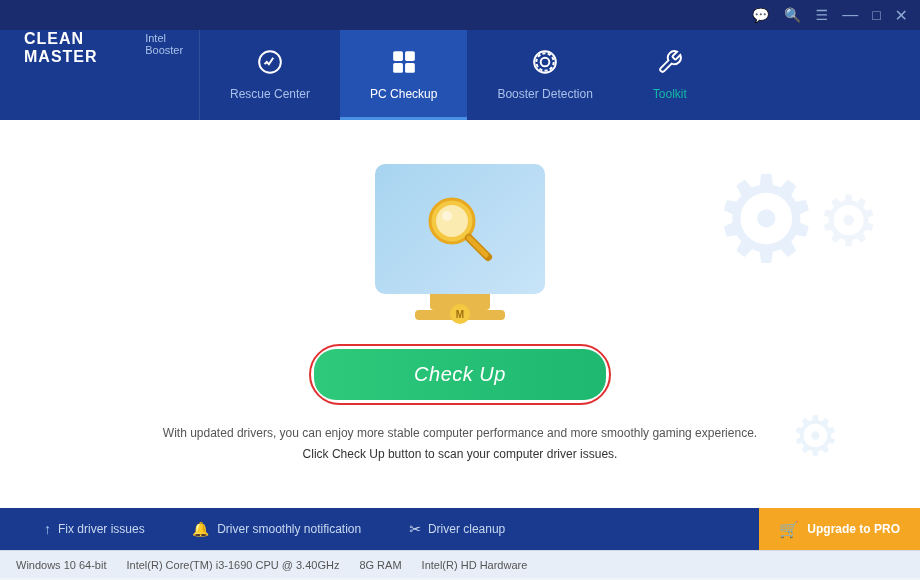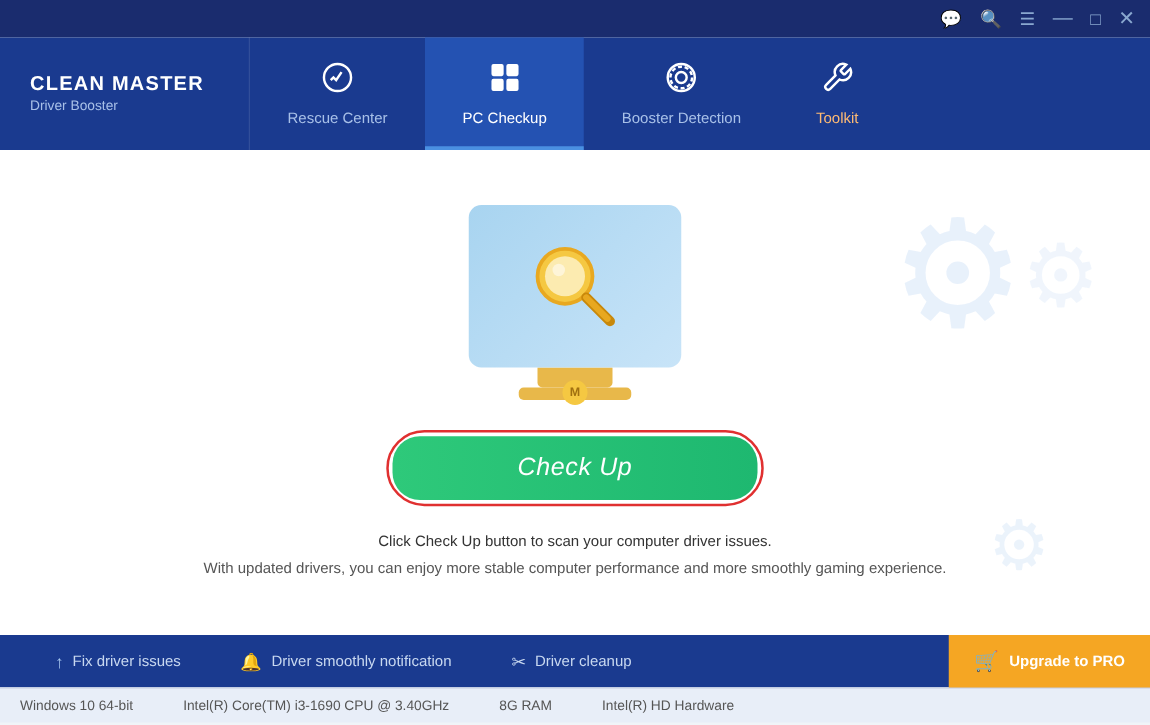--- a/index.html
+++ b/index.html
@@ -8,21 +8,21 @@
     
     .header {
       background: #1a3a8f;
       display: flex;
       align-items: stretch;
       height: 90px;
     }
     .logo-area {
       width: 200px;
       display: flex;
-      flex-direction: column;
+      flex-direction: row;
       justify-content: center;
       align-items: flex-start;
       padding-left: 24px;
       border-right: 1px solid rgba(255,255,255,0.1);
     }
     .logo-title {
       color: white;
       font-size: 16px;
       font-weight: 700;
       letter-spacing: 1px;
@@ -185,21 +185,21 @@
       white-space: nowrap;
     }
 
     
     .status-bar {
       height: 28px;
       background: #e8eef8;
       display: flex;
       align-items: center;
       padding: 0 16px;
-      gap: 40px;
+      gap: 20px;
       border-top: 1px solid #d0d8e8;
     }
     .status-item {
       color: #555;
       font-size: 11px;
     }
   </style>
 </head>
 <body>
 
@@ -208,21 +208,21 @@
   <span style="color:#8aa8d0; font-size:14px; cursor:pointer;">🔍</span>
   <span style="color:#8aa8d0; font-size:14px; cursor:pointer;">☰</span>
   <span style="color:#8aa8d0; font-size:16px; cursor:pointer; line-height:1;">—</span>
   <span style="color:#8aa8d0; font-size:14px; cursor:pointer;">□</span>
   <span style="color:#8aa8d0; font-size:16px; cursor:pointer;">✕</span>
 </div>
 
 <div class="header">
   <div class="logo-area">
     <div class="logo-title">CLEAN MASTER</div>
-    <div class="logo-subtitle">Driver Booster</div>
+    <div class="logo-subtitle">Intel Booster</div>
   </div>
   <nav class="nav-tabs">
     <div class="nav-tab">
       <span class="tab-icon">
         <svg width="26" height="26" viewBox="0 0 24 24" fill="none" stroke="white" stroke-width="1.8">
             <path d="M12 2C6.48 2 2 6.48 2 12s4.48 10 10 10 10-4.48 10-10S17.52 2 12 2z"></path>
             <path d="M7 14l2-2 2 2 4-6" stroke="white" stroke-width="1.8" fill="none"></path>
           </svg>
       </span>
       <span class="tab-label" style="color:#a8c0e8; font-size:12px;">Rescue Center</span>
@@ -247,21 +247,21 @@
           </svg>
       </span>
       <span class="tab-label" style="color:#a8c0e8; font-size:12px;">Booster Detection</span>
     </div>
     <div class="nav-tab">
       <span class="tab-icon">
         <svg width="26" height="26" viewBox="0 0 24 24" fill="none" stroke="white" stroke-width="1.8">
             <path d="M14.7 6.3a1 1 0 0 0 0 1.4l1.6 1.6a1 1 0 0 0 1.4 0l3.77-3.77a6 6 0 0 1-7.94 7.94l-6.91 6.91a2.12 2.12 0 0 1-3-3l6.91-6.91a6 6 0 0 1 7.94-7.94l-3.76 3.76z"></path>
           </svg>
       </span>
-      <span class="tab-label" style="color:#fdba74; font-size:12px;">Toolkit</span>
+      <span class="tab-label" style="color:#14b8a6; font-size:12px;">Toolkit</span>
     </div>
   </nav>
 </div>
 
 <div class="main-content">
 
   <div class="gear-decoration gear-lg">⚙</div>
   <div class="gear-decoration gear-md" style="font-size:70px; top:60px; right:40px; opacity:0.08;">⚙</div>
   <div class="gear-decoration gear-sm" style="font-size:55px; bottom:40px; right:80px; opacity:0.1;">⚙</div>
 
@@ -280,24 +280,24 @@
     <div style="position:absolute; bottom:-4px; left:50%; transform:translateX(-50%); background:#f5c842; border-radius:50%; width:20px; height:20px; display:flex; align-items:center; justify-content:center; font-size:10px; font-weight:700; color:#a07010;">M</div>
     <div class="monitor-stand"></div>
     <div class="monitor-base"></div>
   </div>
 
   <div class="checkup-btn-wrapper">
     <button class="checkup-btn">Check Up</button>
   </div>
 
   <div class="info-text">
+    <div>With updated drivers, you can enjoy more stable computer performance and more smoothly gaming experience.</div>
     <div>
       <span>Click Check Up button to scan your computer driver issues.</span>
     </div>
-    <div>With updated drivers, you can enjoy more stable computer performance and more smoothly gaming experience.</div>
   </div>
 </div>
 
 <div class="bottom-bar">
   <div class="bottom-items">
     <div class="bottom-item">
       <span style="font-size:14px; color:#a8c8f0;">↑</span>
       <span>Fix driver issues</span>
     </div>
     <div class="bottom-item">

